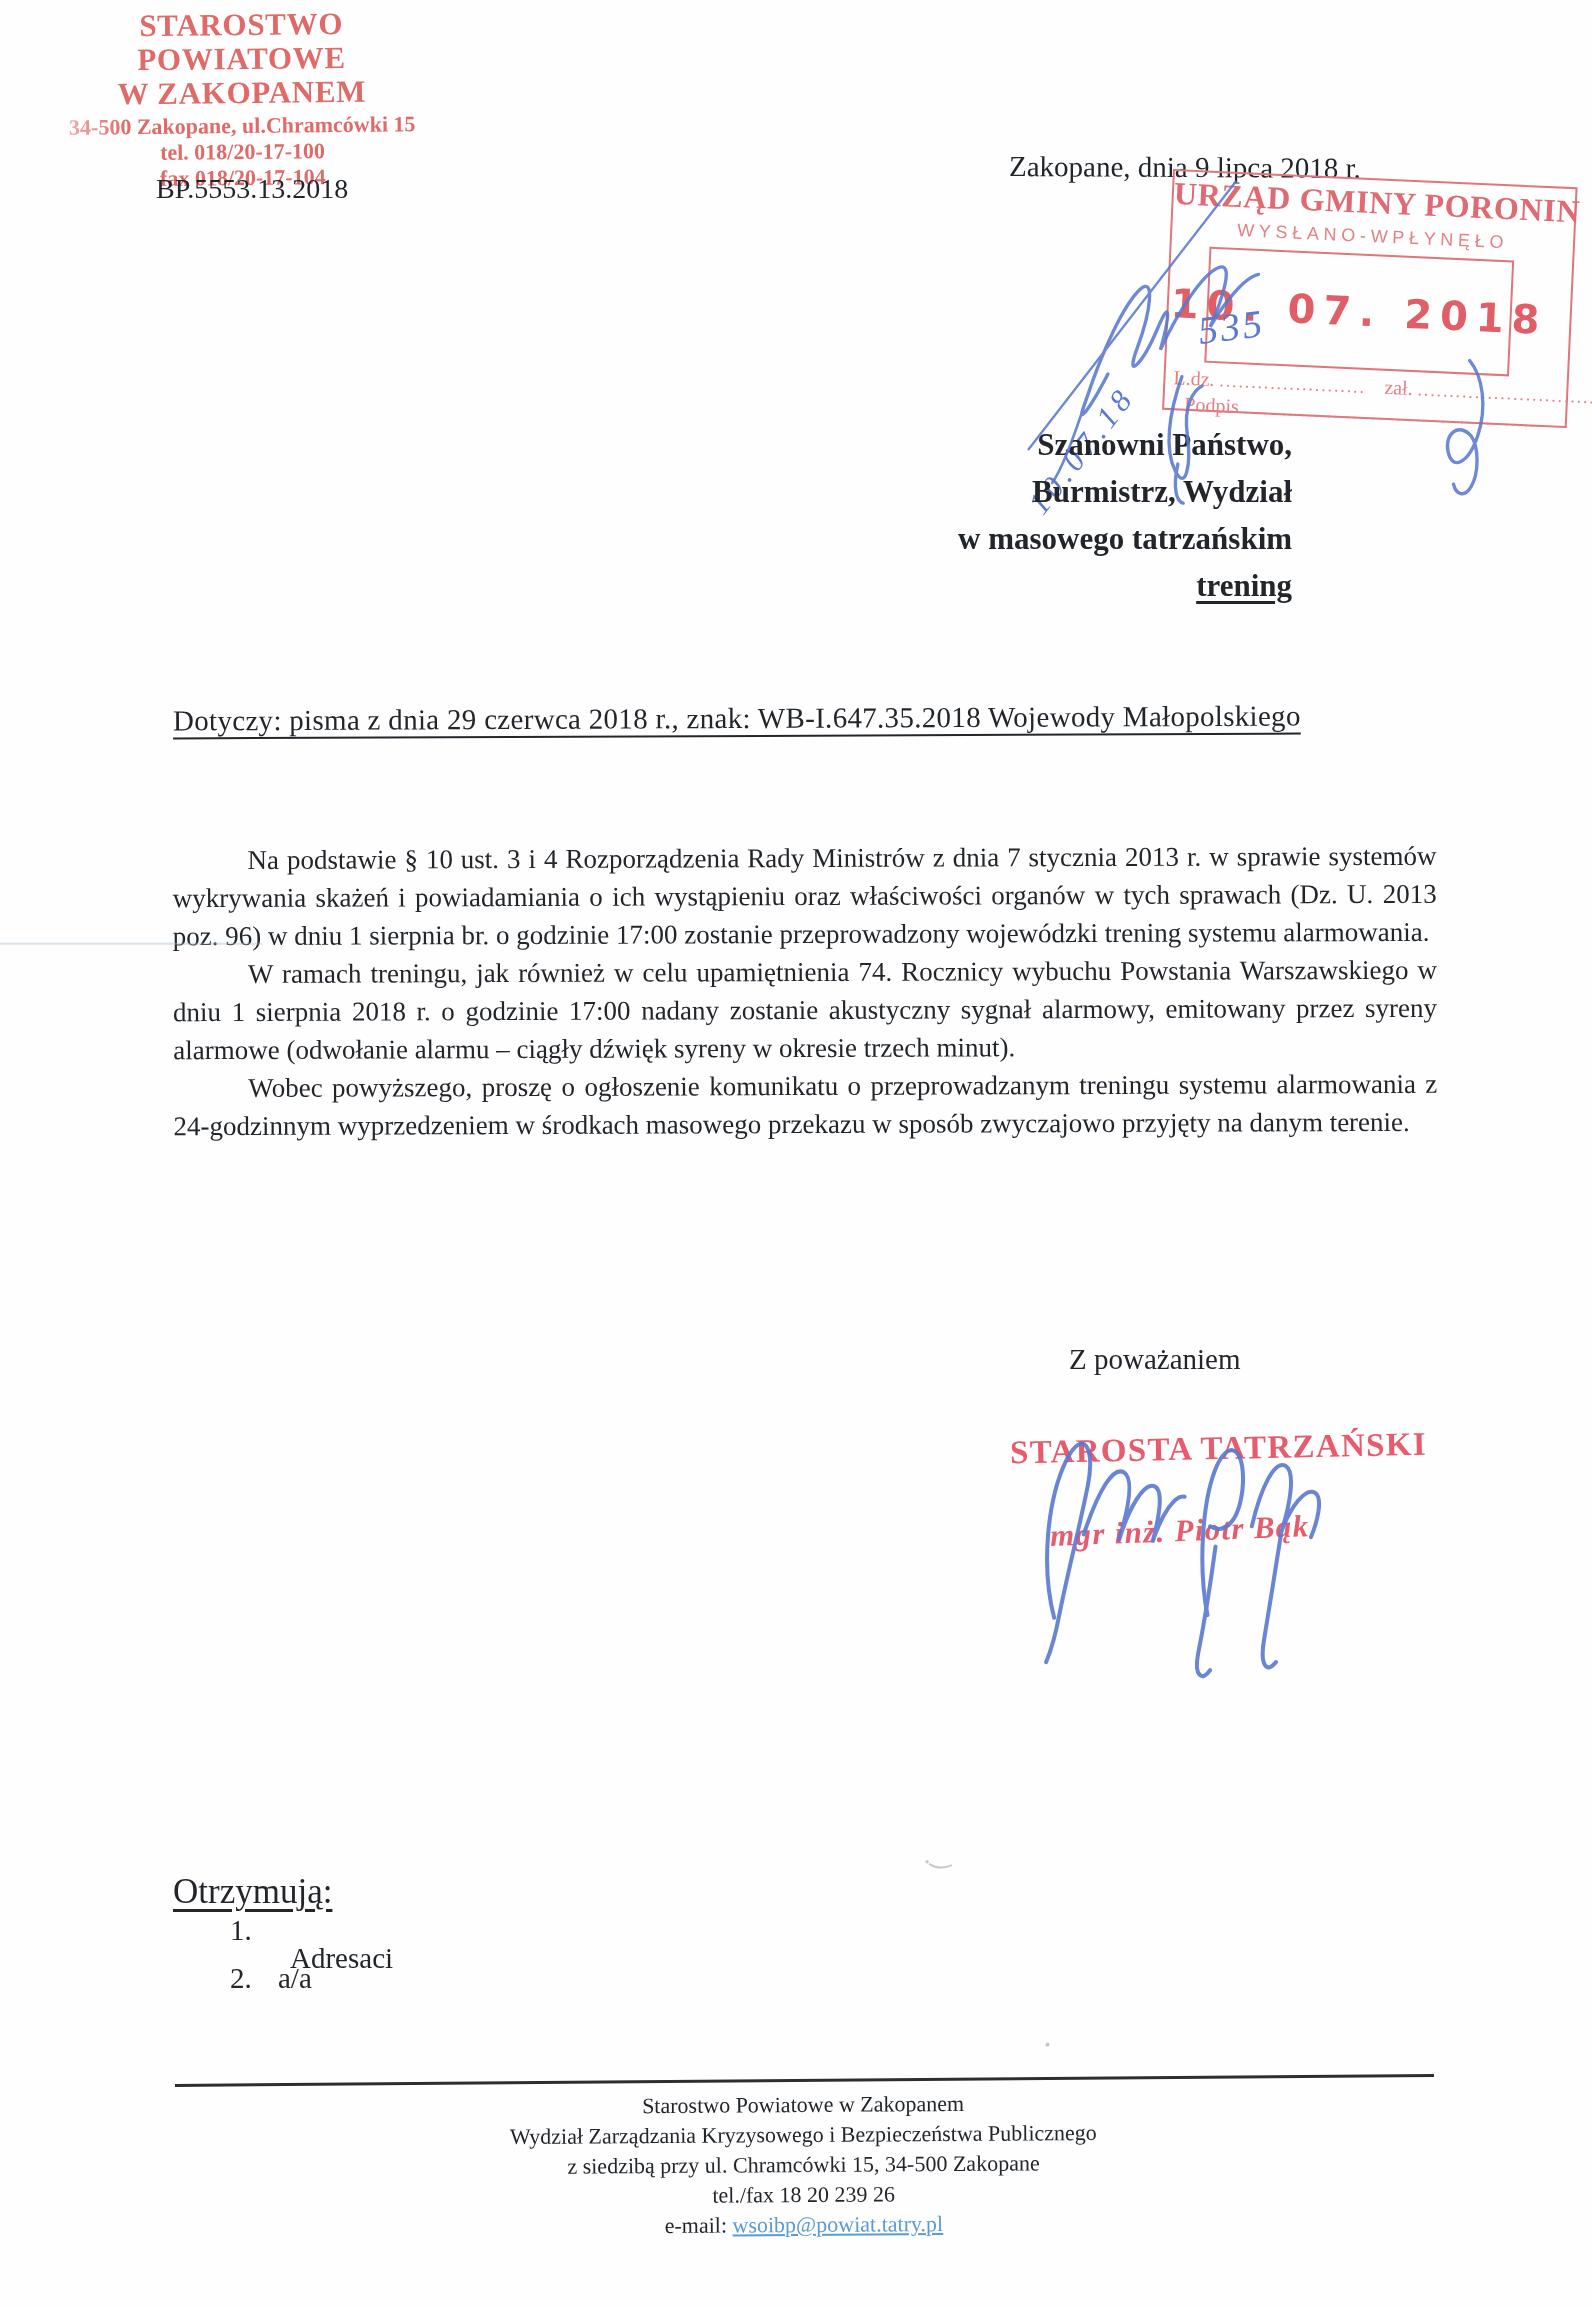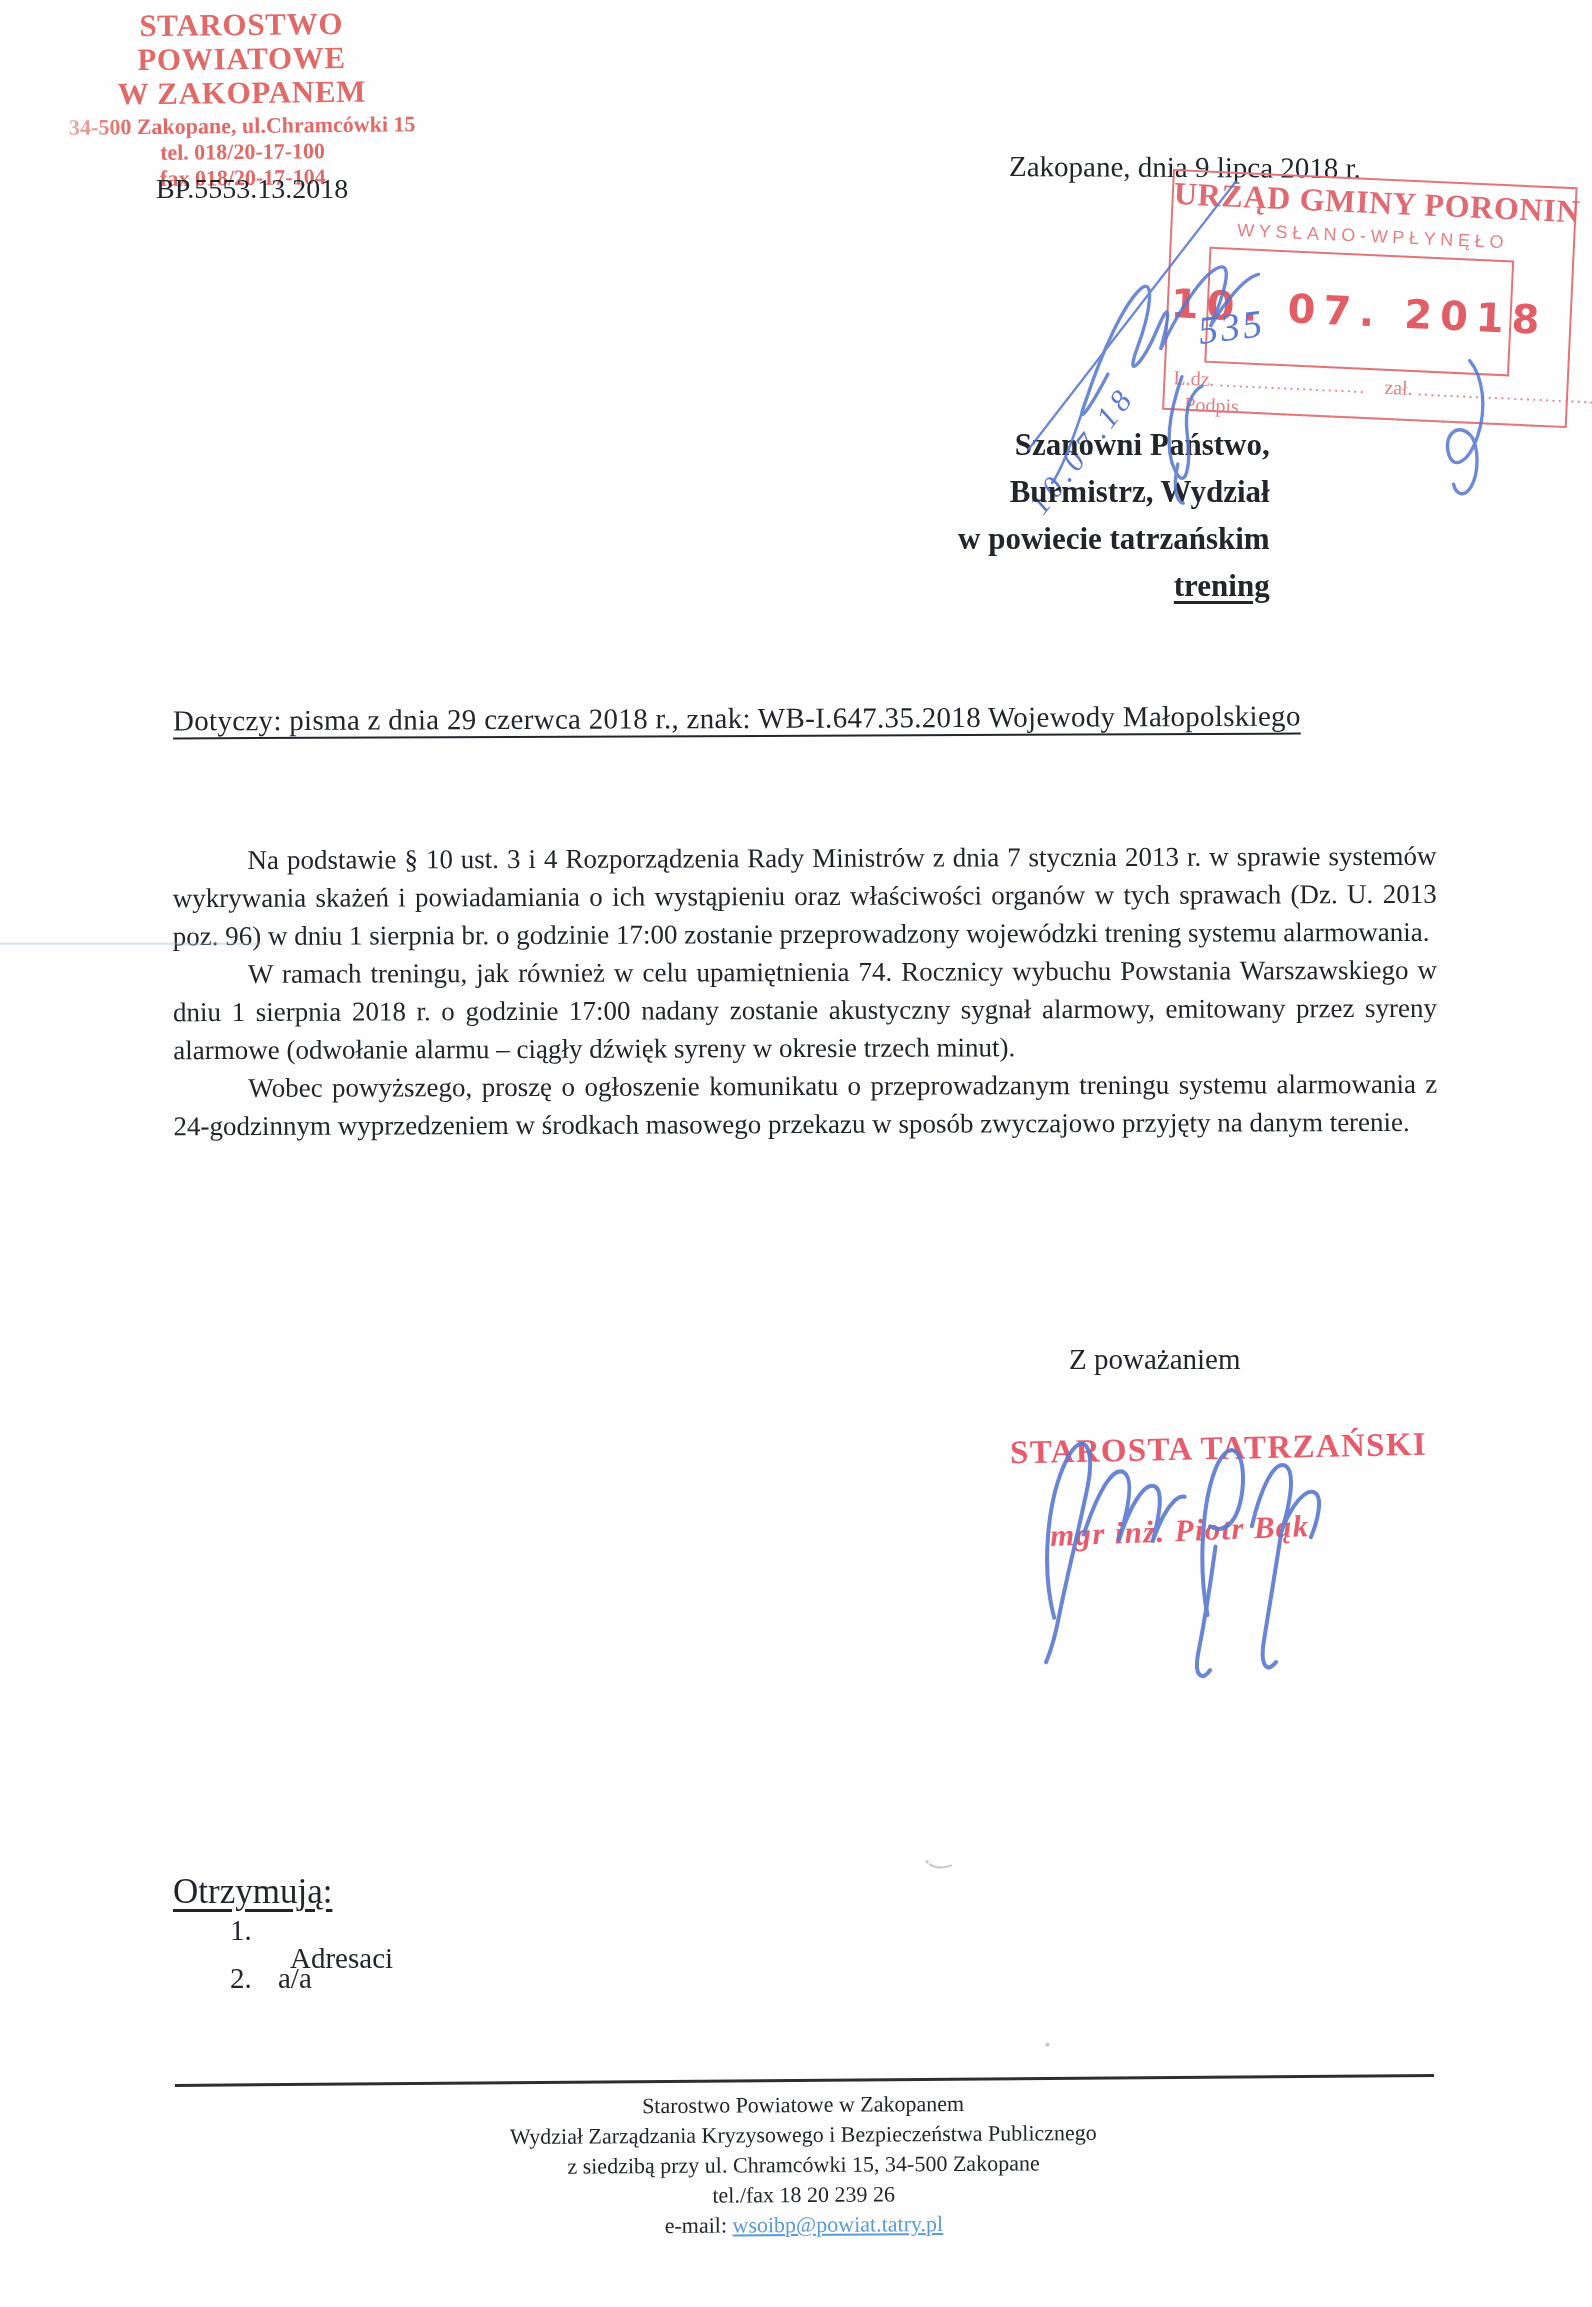--- a/index.html
+++ b/index.html
@@ -110,21 +110,21 @@
       <span class="rs-dots">..............................................</span>
     </div>
   </div>
 
   <div class="abs hw hw-date">10.07.18</div>
   <div class="abs hw hw-num">535</div>
 
   <div class="abs addressee">
     <div>Szanowni Państwo,</div>
     <div>Burmistrz, Wydział</div>
-    <div>w powiecie tatrzańskim</div>
+    <div>w masowego tatrzańskim</div>
     <div class="addr-all">trening</div>
   </div>
 
   <div class="abs subject">Dotyczy: pisma z dnia 29 czerwca 2018 r., znak: WB-I.647.35.2018 Wojewody Małopolskiego</div>
 
   <div class="abs body-text">
     <p>Na podstawie § 10 ust. 3 i 4 Rozporządzenia Rady Ministrów z dnia 7 stycznia 2013 r. w sprawie systemów wykrywania skażeń i powiadamiania o ich wystąpieniu oraz właściwości organów w tych sprawach (Dz. U. 2013 poz. 96) w dniu 1 sierpnia br. o godzinie 17:00 zostanie przeprowadzony wojewódzki trening systemu alarmowania.</p>
     <p>W ramach treningu, jak również w celu upamiętnienia 74. Rocznicy wybuchu Powstania Warszawskiego w dniu 1 sierpnia 2018 r. o godzinie 17:00 nadany zostanie akustyczny sygnał alarmowy, emitowany przez syreny alarmowe (odwołanie alarmu – ciągły dźwięk syreny w okresie trzech minut).</p>
     <p>Wobec powyższego, proszę o ogłoszenie komunikatu o przeprowadzanym treningu systemu alarmowania z 24-godzinnym wyprzedzeniem w środkach masowego przekazu w sposób zwyczajowo przyjęty na danym terenie.</p>
   </div>

